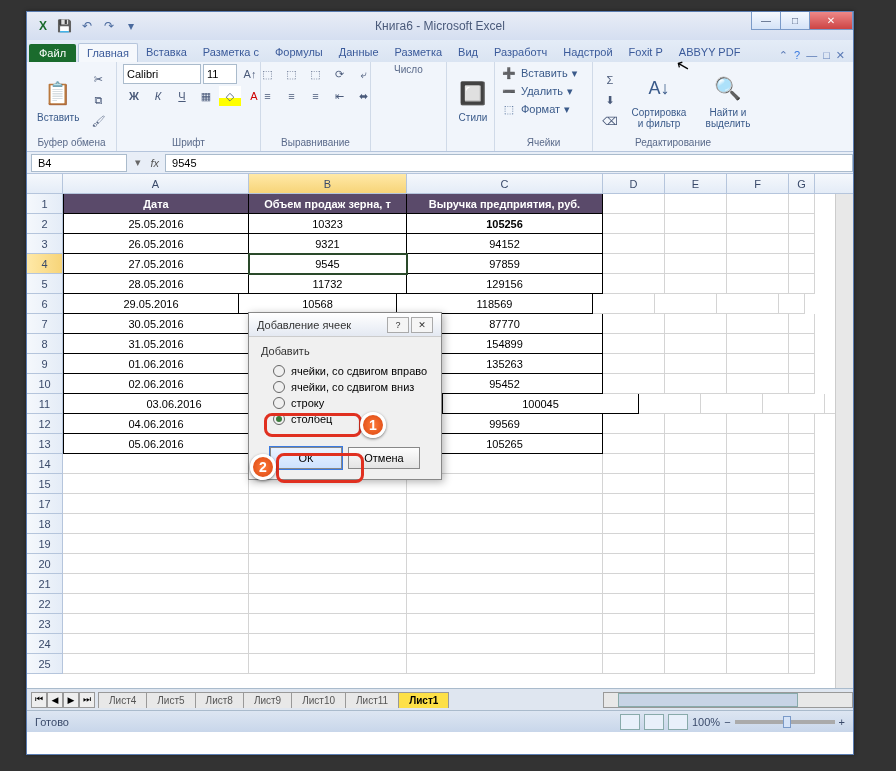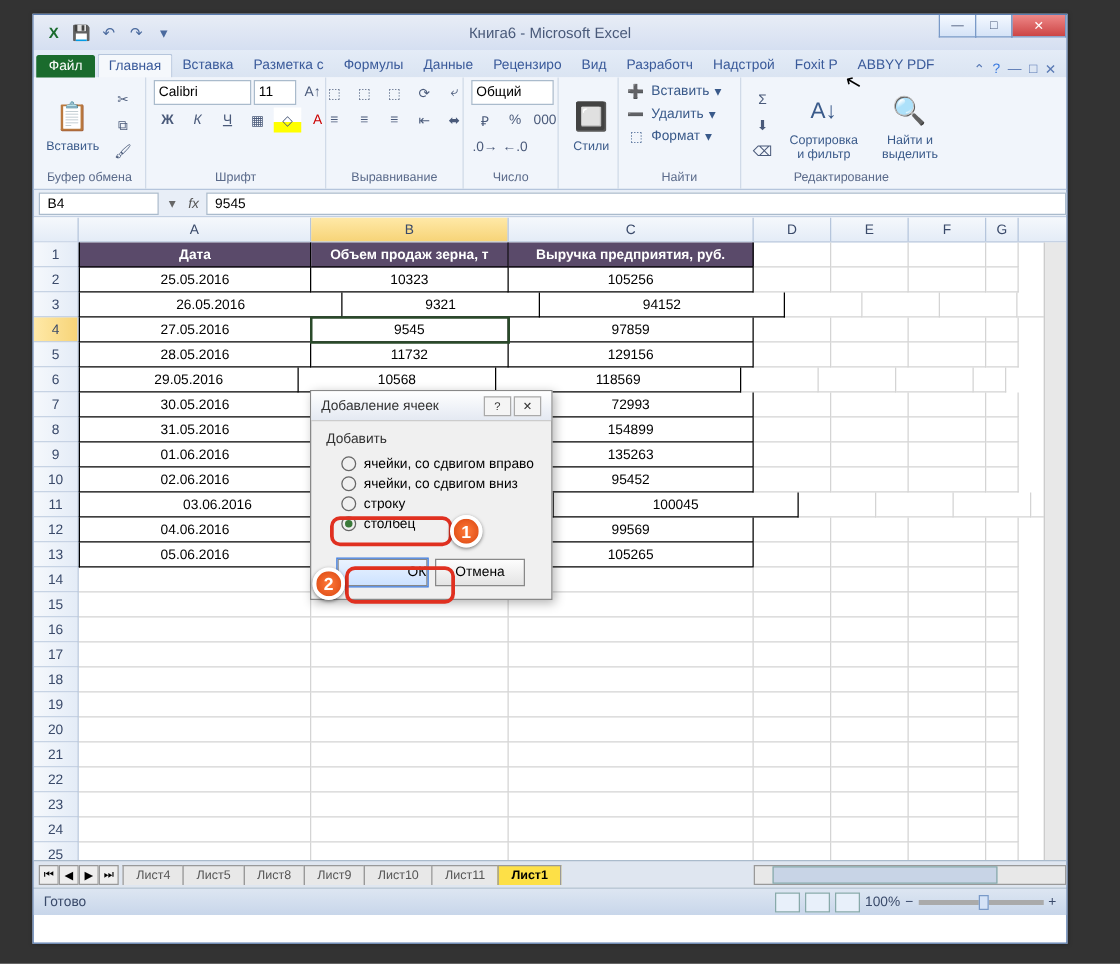--- a/index.html
+++ b/index.html
@@ -62,21 +62,21 @@
 .dlg-title-btns { margin-left:auto; display:flex; gap:2px;}
 .dlg-tbtn { width:22px; height:16px; border:1px solid #aaa; background:#f5f5f5; display:flex;align-items:center;justify-content:center; font-size:9px; cursor:pointer;}
 .dlg-body { padding:8px 12px;}
 .dlg-group { margin-bottom:8px;}
 .dlg-group-label { margin-bottom:6px; color:#333;}
 .radio-row { display:flex; align-items:center; gap:6px; padding:2px 0 2px 12px; cursor:pointer;}
 .radio { width:12px; height:12px; border:1px solid #666; border-radius:50%; display:flex;align-items:center;justify-content:center;}
 .radio.checked::after { content:''; width:6px; height:6px; background:#3a7a3a; border-radius:50%;}
 .dlg-btns { display:flex; gap:6px; padding:4px 8px 10px; justify-content:center;}
 .dlg-btn { width:72px; height:22px; border:1px solid #888; background:linear-gradient(#fdfdfd,#e4e4e4); cursor:pointer; font-size:11px;}
-.dlg-btn.primary { outline:1px solid #3a7ae0; background:linear-gradient(#eaf3ff,#cde2ff);text-align:right;}
+.dlg-btn.primary { outline:1px solid #3a7ae0; background:linear-gradient(#eaf3ff,#cde2ff);}
 .marker { position:absolute; width:26px; height:26px; background:radial-gradient(#ff7a3a,#d94510); border:3px solid #fff; border-radius:50%; color:#fff; font-weight:bold; display:flex;align-items:center;justify-content:center; font-size:14px; box-shadow:0 1px 3px rgba(0,0,0,.5); z-index:200;}
 .highlight-box { position:absolute; border:3px solid #e03020; border-radius:8px; z-index:150; pointer-events:none;}
 .cursor { position:absolute; z-index:300; font-size:16px; color:#000; transform:rotate(-15deg);}
 .vscroll { position:absolute; right:0; top:20px; bottom:0; width:18px; background:#e8e8e8; border-left:1px solid #ccc;}
 .menuitem { display:flex; align-items:center; gap:4px; padding:1px 0; font-size:11px; color:#3a5a8a; cursor:pointer;}
 .menuitem .mi-ico { width:16px; height:16px; display:flex;align-items:center;justify-content:center; font-size:11px;}
 </style>
 </head>
 <body>
 
@@ -98,21 +98,21 @@
   </div>
 
   <div class="ribbon-tabs">
     <div class="rtab file">Файл</div>
     <div id="rtabs-container" style="display:flex;">
         <div class="rtab active">Главная</div>
         <div class="rtab">Вставка</div>
         <div class="rtab">Разметка с</div>
         <div class="rtab">Формулы</div>
         <div class="rtab">Данные</div>
-        <div class="rtab">Рецензиро</div>
+        <div class="rtab">Разметка</div>
         <div class="rtab">Вид</div>
         <div class="rtab">Разработч</div>
         <div class="rtab">Надстрой</div>
         <div class="rtab">Foxit P</div>
         <div class="rtab">ABBYY PDF</div>
       </div>
     <div class="rtab-right">
       <span>⌃</span>
       <span style="color:#3a7ae0;">?</span>
       <span>—</span>
@@ -167,32 +167,20 @@
           <div class="sbtn">≡</div>
           <div class="sbtn">≡</div>
           <div class="sbtn">≡</div>
           <div class="sbtn">⇤</div>
           <div class="sbtn">⬌</div>
         </div>
       </div>
       <div class="rgroup-label">Выравнивание</div>
     </div>
     <div class="rgroup" style="width:76px;">
-      <div class="rgroup-body" style="flex-direction:column; gap:2px; align-items:flex-start;">
-        <input class="font-sel" style="width: 66px;" value="Общий">
-        <div class="font-row">
-          <div class="sbtn">₽</div>
-          <div class="sbtn">%</div>
-          <div class="sbtn">000</div>
-        </div>
-        <div class="font-row">
-          <div class="sbtn">.0→</div>
-          <div class="sbtn">←.0</div>
-        </div>
-      </div>
       <div class="rgroup-label">Число</div>
     </div>
     <div class="rgroup" style="width:48px;">
       <div class="rgroup-body">
         <div class="bigbtn">
           <div class="ico">🔲</div>
           <span>Стили</span>
         </div>
       </div>
       <div class="rgroup-label" style="visibility:hidden;">Стили</div>
@@ -208,21 +196,21 @@
             <span class="mi-ico">➖</span>
             <span>Удалить</span>
             <span>▾</span>
           </div>
         <div class="menuitem">
             <span class="mi-ico">⬚</span>
             <span>Формат</span>
             <span>▾</span>
           </div>
       </div>
-      <div class="rgroup-label">Найти</div>
+      <div class="rgroup-label">Ячейки</div>
     </div>
     <div class="rgroup" style="width:160px; border-right:none;">
       <div class="rgroup-body">
         <div class="smallbtns">
           <div class="sbtn">Σ</div>
           <div class="sbtn">⬇</div>
           <div class="sbtn">⌫</div>
         </div>
         <div class="bigbtn">
           <div class="ico" style="font-size:18px;">A↓</div>
@@ -265,29 +253,29 @@
           <div class="cell hdr tbl" style="width: 196px;">Выручка предприятия, руб.</div>
           <div class="cell" style="width: 62px;"></div>
           <div class="cell" style="width: 62px;"></div>
           <div class="cell" style="width: 62px;"></div>
           <div class="cell" style="width: 26px;"></div>
         </div>
         <div class="row">
           <div class="rowhdr">2</div>
           <div class="cell tbl tbl-left" style="width: 186px;">25.05.2016</div>
           <div class="cell tbl" style="width: 158px;">10323</div>
-          <div class="cell tbl" style="width: 196px;">105256</div>
+          <div class="cell tbl" style="width: 196px; font-weight: bold;">105256</div>
           <div class="cell" style="width: 62px;"></div>
           <div class="cell" style="width: 62px;"></div>
           <div class="cell" style="width: 62px;"></div>
           <div class="cell" style="width: 26px;"></div>
         </div>
         <div class="row">
           <div class="rowhdr">3</div>
-          <div class="cell tbl tbl-left" style="width: 211px;">26.05.2016</div>
+          <div class="cell tbl tbl-left" style="width: 186px;">26.05.2016</div>
           <div class="cell tbl" style="width: 158px;">9321</div>
           <div class="cell tbl" style="width: 196px;">94152</div>
           <div class="cell" style="width: 62px;"></div>
           <div class="cell" style="width: 62px;"></div>
           <div class="cell" style="width: 62px;"></div>
           <div class="cell" style="width: 26px;"></div>
         </div>
         <div class="row">
           <div class="rowhdr sel">4</div>
           <div class="cell tbl tbl-left" style="width: 186px;">27.05.2016</div>
@@ -315,21 +303,21 @@
           <div class="cell tbl" style="width: 196px;">118569</div>
           <div class="cell" style="width: 62px;"></div>
           <div class="cell" style="width: 62px;"></div>
           <div class="cell" style="width: 62px;"></div>
           <div class="cell" style="width: 26px;"></div>
         </div>
         <div class="row">
           <div class="rowhdr">7</div>
           <div class="cell tbl tbl-left" style="width: 186px;">30.05.2016</div>
           <div class="cell tbl" style="width: 158px;">9215</div>
-          <div class="cell tbl" style="width: 196px;">72993</div>
+          <div class="cell tbl" style="width: 196px;">87770</div>
           <div class="cell" style="width: 62px;"></div>
           <div class="cell" style="width: 62px;"></div>
           <div class="cell" style="width: 62px;"></div>
           <div class="cell" style="width: 26px;"></div>
         </div>
         <div class="row">
           <div class="rowhdr">8</div>
           <div class="cell tbl tbl-left" style="width: 186px;">31.05.2016</div>
           <div class="cell tbl" style="width: 158px;">13854</div>
           <div class="cell tbl" style="width: 196px;">154899</div>
@@ -393,30 +381,20 @@
           <div class="cell" style="width: 186px;"></div>
           <div class="cell" style="width: 158px;"></div>
           <div class="cell" style="width: 196px;"></div>
           <div class="cell" style="width: 62px;"></div>
           <div class="cell" style="width: 62px;"></div>
           <div class="cell" style="width: 62px;"></div>
           <div class="cell" style="width: 26px;"></div>
         </div>
         <div class="row">
           <div class="rowhdr">15</div>
-          <div class="cell" style="width: 186px;"></div>
-          <div class="cell" style="width: 158px;"></div>
-          <div class="cell" style="width: 196px;"></div>
-          <div class="cell" style="width: 62px;"></div>
-          <div class="cell" style="width: 62px;"></div>
-          <div class="cell" style="width: 62px;"></div>
-          <div class="cell" style="width: 26px;"></div>
-        </div>
-        <div class="row">
-          <div class="rowhdr">16</div>
           <div class="cell" style="width: 186px;"></div>
           <div class="cell" style="width: 158px;"></div>
           <div class="cell" style="width: 196px;"></div>
           <div class="cell" style="width: 62px;"></div>
           <div class="cell" style="width: 62px;"></div>
           <div class="cell" style="width: 62px;"></div>
           <div class="cell" style="width: 26px;"></div>
         </div>
         <div class="row">
           <div class="rowhdr">17</div>

